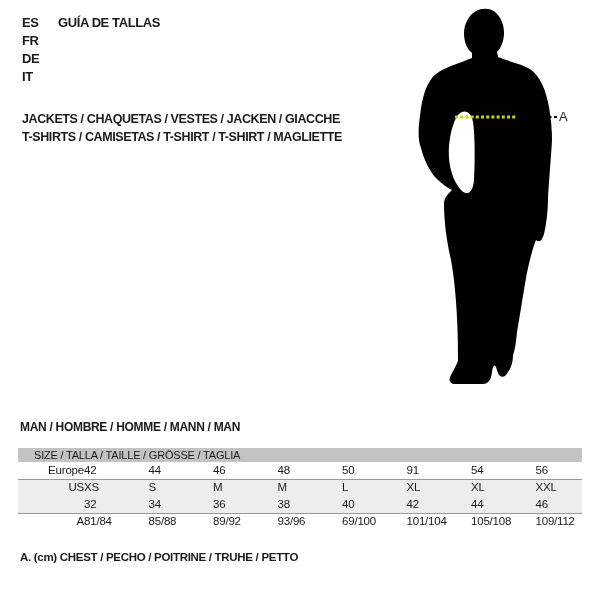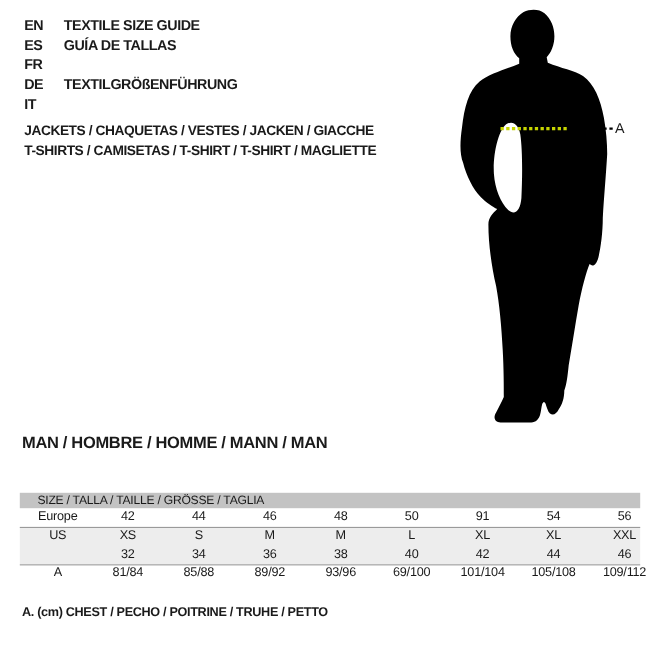--- a/index.html
+++ b/index.html
@@ -22,59 +22,54 @@
   .lang-row{display:flex;height:17.8px;align-items:center;}
   .lang-code{width:36px;font-weight:bold;font-size:13px;letter-spacing:-0.4px;}
   .lang-label{font-weight:bold;font-size:13px;letter-spacing:-0.4px;white-space:nowrap;}
   
   .category{position:absolute;left:22px;top:110px;font-weight:bold;font-size:12.5px;
     letter-spacing:-0.4px;line-height:18px;white-space:nowrap;}
   
   .figure{position:absolute;left:415px;top:0;width:160px;height:395px;}
   .a-label{position:absolute;left:559px;top:109px;font-size:13px;letter-spacing:-0.2px;}
   
-  .section-heading{position:absolute;left:20px;top:394px;font-weight:bold;font-size:15px;
+  .section-heading{position:absolute;left:20px;top:420px;font-weight:bold;font-size:12px;
     letter-spacing:-0.3px;white-space:nowrap;}
   
   .size-table{position:absolute;left:18px;top:448px;width:582px;font-size:11.5px;}
   .size-table .bg-header{position:absolute;top:0;left:0;width:564px;height:14px;
     background:var(--table-header-bg);}
   .size-table .stripe{position:absolute;top:31px;left:0;width:564px;height:34px;
     background:var(--table-stripe-bg);}
   .size-table .divider{position:absolute;left:0;width:564px;height:1px;background:var(--divider);}
   .size-table .d1{top:31px;}
   .size-table .d2{top:65px;}
   .size-table .header-label{position:relative;height:14px;line-height:14px;padding-left:16px;
     font-size:11px;letter-spacing:-0.2px;white-space:nowrap;}
   .trow{position:relative;display:grid;grid-template-columns:66px repeat(8,64.5px);
     height:17px;line-height:17px;letter-spacing:-0.2px;}
-  .trow .rlabel{text-align:center;padding-left:3px;}
-  .trow .cell{text-align:center;}
+  .trow .rlabel{text-align:right;padding-left:3px;}
+  .trow .cell{text-align:left;}
   
   .footnote{position:absolute;left:20px;top:551px;font-weight:bold;font-size:11.5px;
     letter-spacing:-0.3px;white-space:nowrap;}
 </style>
 </head>
 <body>
 
 <div class="lang-list">
   <div class="lang-row">
-    <span class="lang-code">EN</span>
-    <span class="lang-label">TEXTILE SIZE GUIDE</span>
-  </div>
-  <div class="lang-row">
     <span class="lang-code">ES</span>
     <span class="lang-label">GUÍA DE TALLAS</span>
   </div>
   <div class="lang-row">
     <span class="lang-code">FR</span>
   </div>
   <div class="lang-row">
     <span class="lang-code">DE</span>
-    <span class="lang-label">TEXTILGRÖßENFÜHRUNG</span>
   </div>
   <div class="lang-row">
     <span class="lang-code">IT</span>
   </div>
 </div>
 
 <div class="category">
   <div>JACKETS / CHAQUETAS / VESTES / JACKEN / GIACCHE</div>
   <div>T-SHIRTS / CAMISETAS / T-SHIRT / T-SHIRT / MAGLIETTE</div>
 </div>

